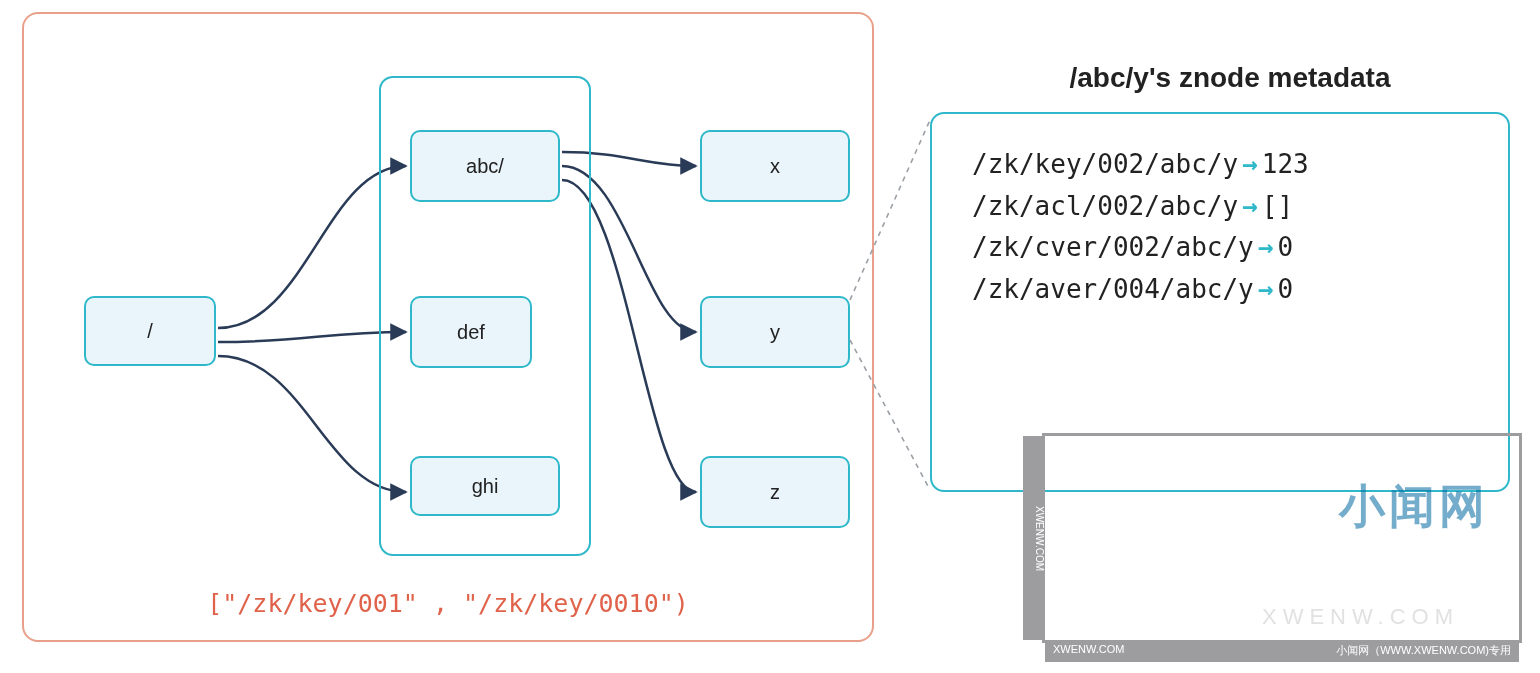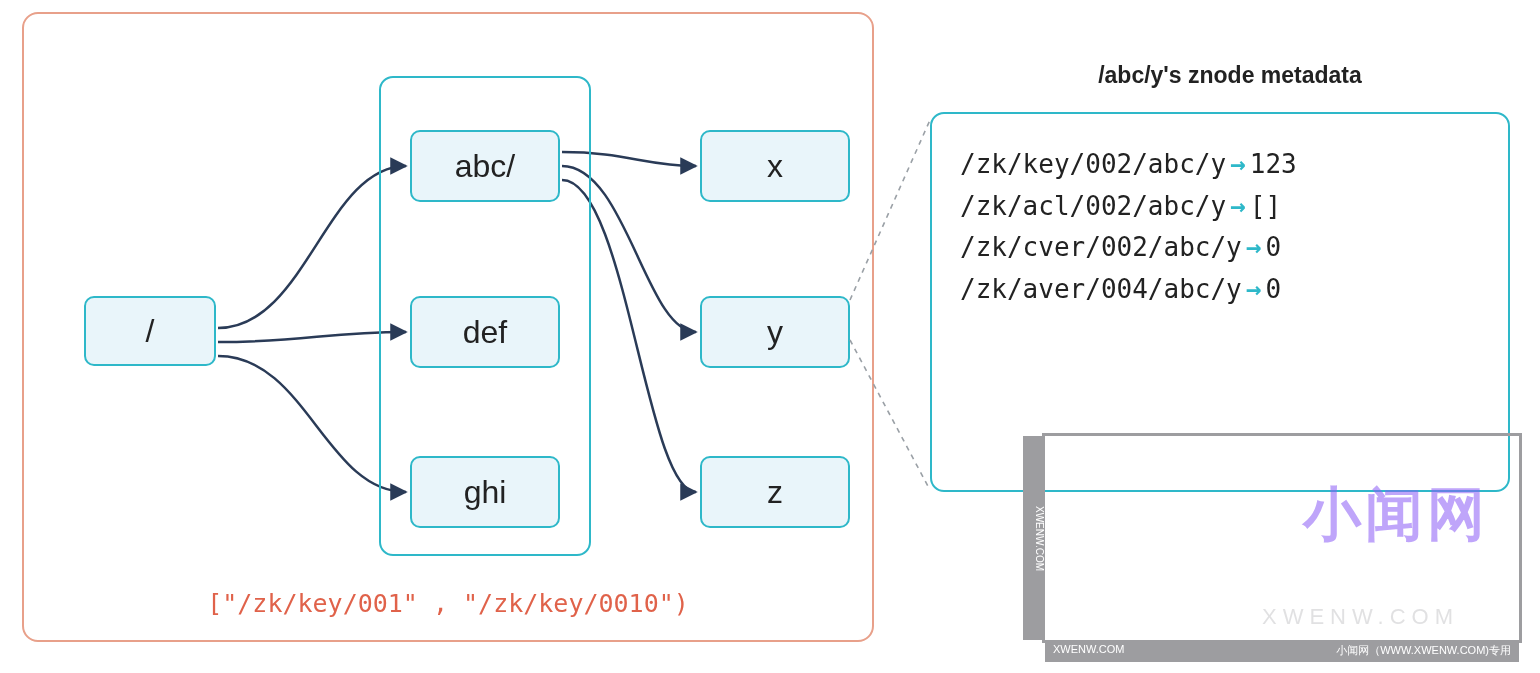--- a/index.html
+++ b/index.html
@@ -18,63 +18,63 @@
     border-radius: 16px;
   }
   .node {
     position: absolute;
     background: #e9f5fa;
     border: 2px solid #2eb8c9;
     border-radius: 10px;
     display: flex;
     align-items: center;
     justify-content: center;
-    font-size: 32px;
+    font-size: 20px;
     font-weight: 500;
     color: #222;
   }
   .root { left: 60px; top: 282px; width: 132px; height: 70px; }
   .mid-group {
     position: absolute;
     left: 355px; top: 62px;
     width: 212px; height: 480px;
     border: 2px solid #2eb8c9;
     border-radius: 14px;
     background: transparent;
   }
   .abc { left: 386px; top: 116px; width: 150px; height: 72px; }
-  .def { left: 386px; top: 282px; width: 150px; height: 72px; }
-  .ghi { left: 386px; top: 442px; width: 150px; height: 72px; }
+  .def { left: 386px; top: 282px; width: 122px; height: 72px; }
+  .ghi { left: 386px; top: 442px; width: 150px; height: 60px; }
   .x { left: 676px; top: 116px; width: 150px; height: 72px; }
   .y { left: 676px; top: 282px; width: 150px; height: 72px; }
   .z { left: 676px; top: 442px; width: 150px; height: 72px; }
   .caption {
     position: absolute;
     left: 0; right: 0; bottom: 22px;
     text-align: center;
     font-family: ui-monospace, Menlo, Consolas, monospace;
     font-size: 25px;
     color: #e0624a;
   }
   .meta-title {
     position: absolute;
     left: 950px; top: 62px;
     width: 560px;
     text-align: center;
-    font-size: 23px;
+    font-size: 28px;
     font-weight: 600;
     color: #222;
   }
   .meta-box {
     position: absolute;
     left: 930px; top: 112px;
     width: 580px; height: 380px;
     border: 2px solid #2eb8c9;
     border-radius: 14px;
-    padding: 30px 28px;
+    padding: 30px 40px;
     font-family: ui-monospace, Menlo, Consolas, monospace;
     font-size: 26px;
     line-height: 1.6;
     color: #222;
   }
   .meta-line { white-space: nowrap; }
   .arrow-inline {
     color: #2eb8c9;
     font-weight: bold;
     margin: 0 4px;
@@ -116,22 +116,22 @@
     background: #9d9da0;
     color: #fff;
     font-size: 11px;
     padding: 3px 8px;
     display: flex;
     justify-content: space-between;
   }
   .watermark-big {
     position: absolute;
     right: 30px; top: 40px;
-    color: #8b5cf6;
-    font-size: 58px;
+    color: #0369a1;
+    font-size: 46px;
     font-weight: 700;
     letter-spacing: 4px;
     opacity: 0.55;
   }
   .watermark-sub {
     position: absolute;
     right: 60px; bottom: 10px;
     color: #c9c9cc;
     font-size: 22px;
     letter-spacing: 6px;

